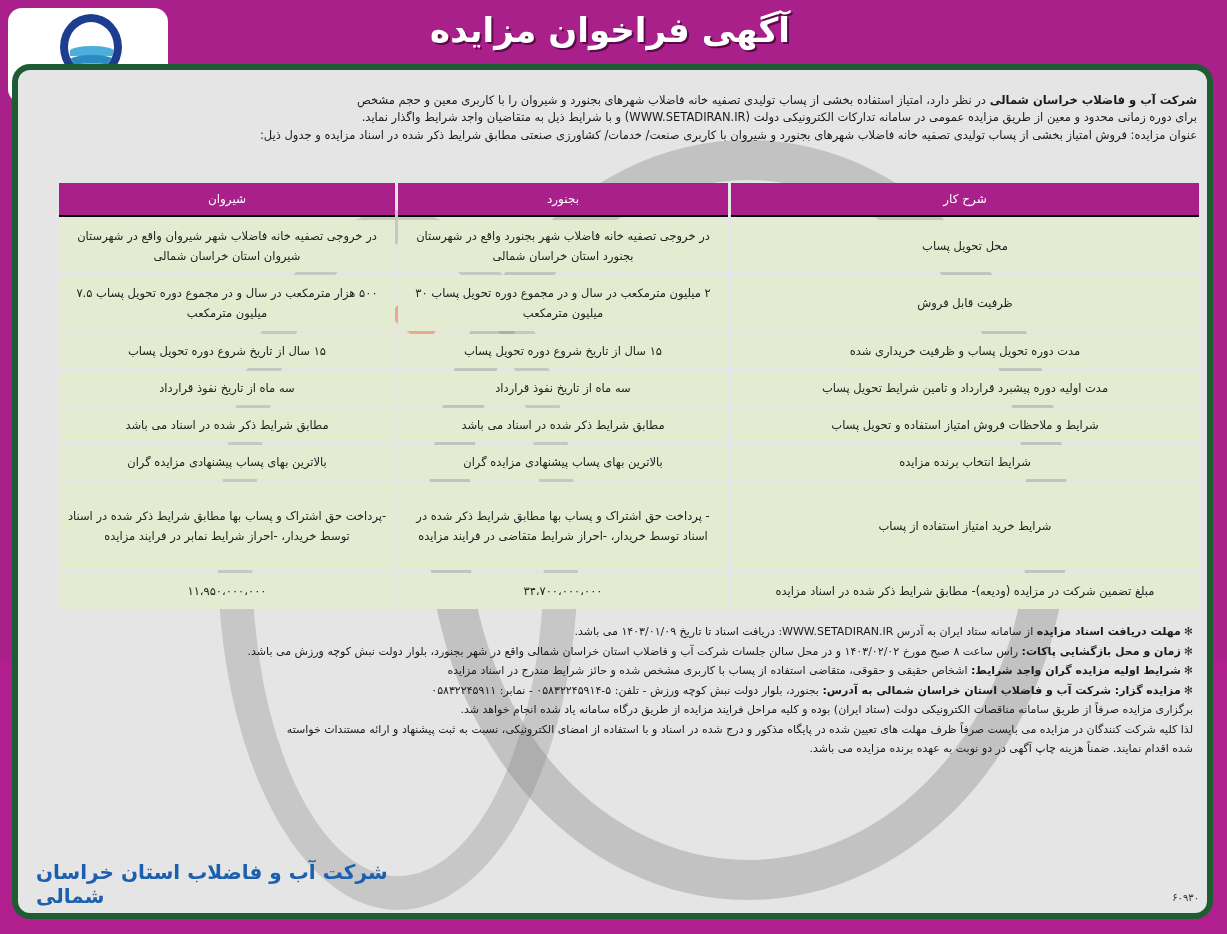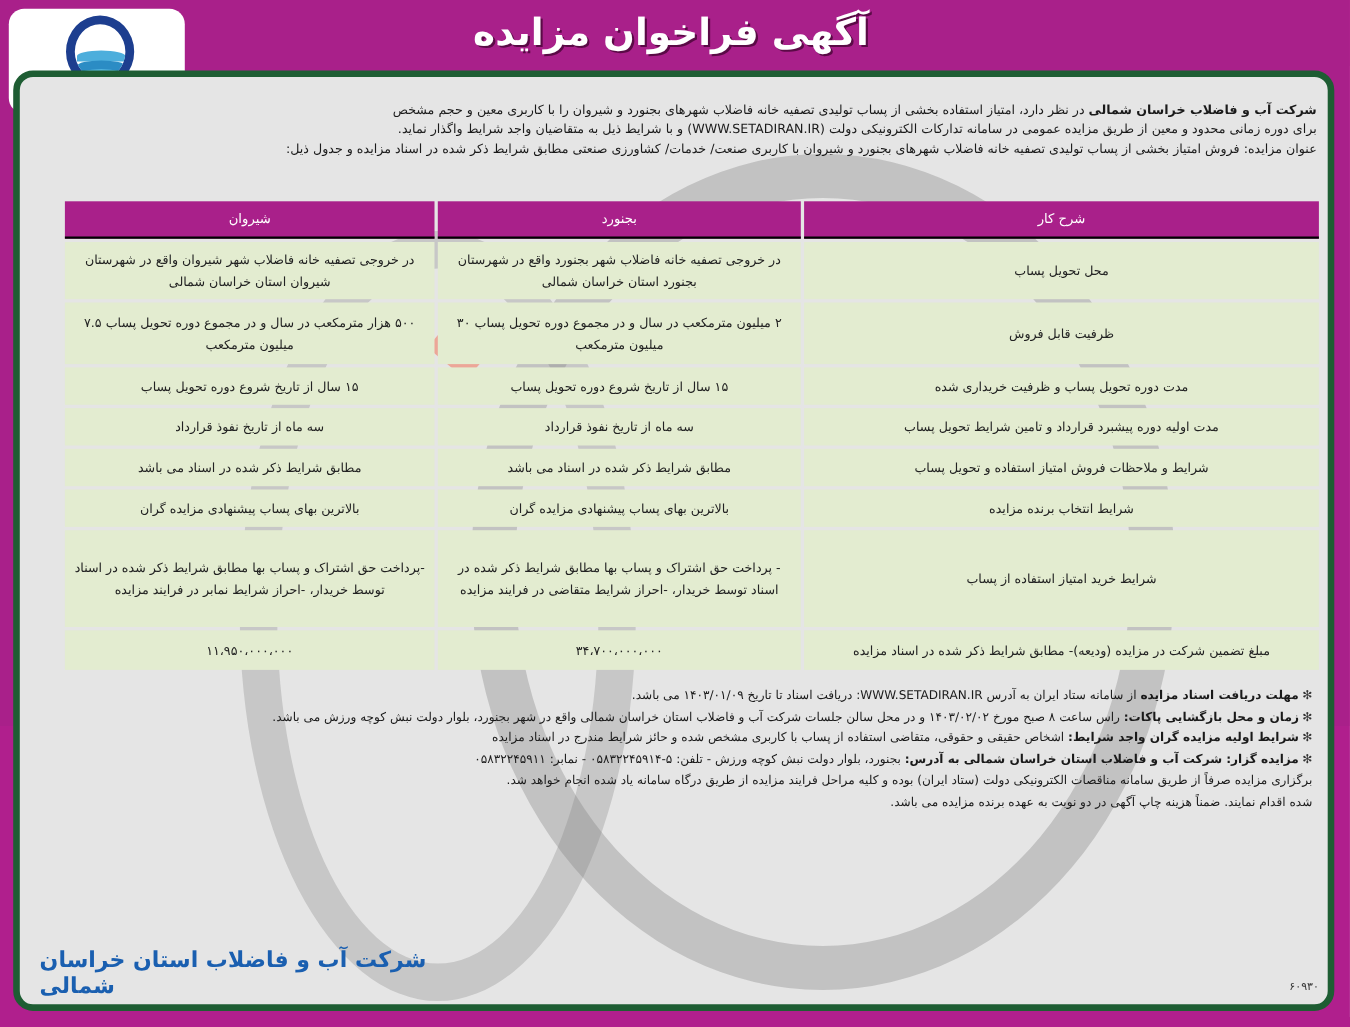--- a/index.html
+++ b/index.html
@@ -178,19 +178,20 @@
         </tr>
       </tbody>
     </table>
 
     <div class="notes">
       <div class="line"><span class="bullet">✻</span><b>مهلت دریافت اسناد مزایده</b><span> از سامانه ستاد ایران به آدرس WWW.SETADIRAN.IR: دریافت اسناد تا تاریخ ۱۴۰۳/۰۱/۰۹ می باشد.</span></div>
       <div class="line"><span class="bullet">✻</span><b>زمان و محل بازگشایی پاکات:</b><span> راس ساعت ۸ صبح مورخ ۱۴۰۳/۰۲/۰۲ و در محل سالن جلسات شرکت آب و فاضلاب استان خراسان شمالی واقع در شهر بجنورد، بلوار دولت نبش کوچه ورزش می باشد.</span></div>
       <div class="line"><span class="bullet">✻</span><b>شرایط اولیه مزایده گران واجد شرایط:</b><span> اشخاص حقیقی و حقوقی، متقاضی استفاده از پساب با کاربری مشخص شده و حائز شرایط مندرج در اسناد مزایده</span></div>
       <div class="line"><span class="bullet">✻</span><b>مزایده گزار: شرکت آب و فاضلاب استان خراسان شمالی به آدرس:</b><span> بجنورد، بلوار دولت نبش کوچه ورزش - تلفن: ۵-۰۵۸۳۲۲۴۵۹۱۴ - نمابر: ۰۵۸۳۲۲۴۵۹۱۱</span></div>
       <div class="line">برگزاری مزایده صرفاً از طریق سامانه مناقصات الکترونیکی دولت (ستاد ایران) بوده و کلیه مراحل فرایند مزایده از طریق درگاه سامانه یاد شده انجام خواهد شد.</div>
+      <div class="line">لذا کلیه شرکت کنندگان در مزایده می بایست صرفاً ظرف مهلت های تعیین شده در پایگاه مذکور و درج شده در اسناد و با استفاده از امضای الکترونیکی، نسبت به ثبت پیشنهاد و ارائه مستندات خواسته</div>
       <div class="line">شده اقدام نمایند. ضمناً هزینه چاپ آگهی در دو نوبت به عهده برنده مزایده می باشد.</div>
     </div>
 
     <div class="signature">شرکت آب و فاضلاب استان خراسان شمالی</div>
     <div class="ref-no">۶۰۹۳۰</div>
   </div>
 </div>
 
 </body></html>

